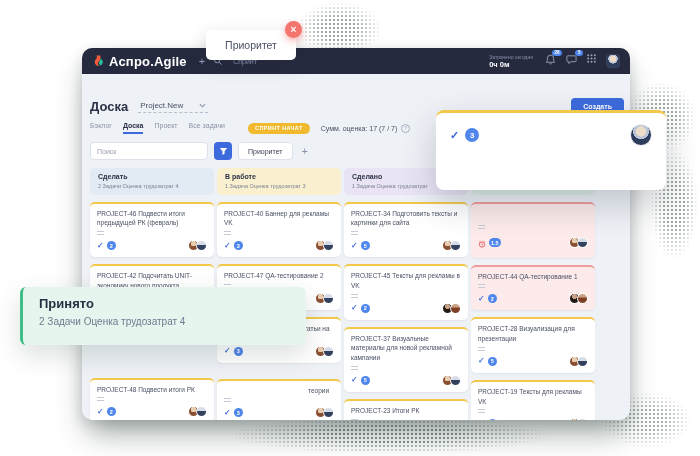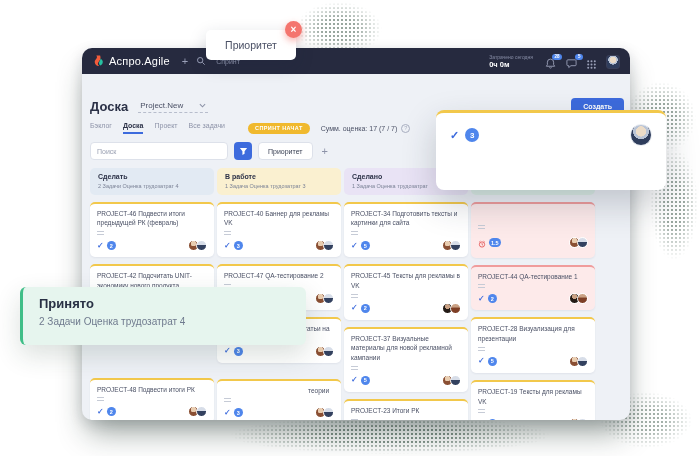--- a/index.html
+++ b/index.html
@@ -18,25 +18,25 @@
   .sp-e{left:600px;top:392px;width:92px;height:56px;opacity:.45}
 
   
   .window{position:absolute;left:82px;top:48px;width:548px;height:372px;z-index:2;border-radius:10px;
     background:#eef1f6;display:flex;flex-direction:column;overflow:hidden;
     box-shadow:0 18px 30px -6px rgba(18,40,30,.42),0 4px 14px rgba(20,30,50,.14)}
 
   
   .navbar{flex:0 0 26px;background:#262a3f;display:flex;align-items:center;gap:8px;padding:0 10px}
   .logo{display:flex;align-items:center;gap:4px}
-  .logo-name{color:#fff;font-size:11px;font-weight:normal;letter-spacing:.2px}
+  .logo-name{color:#fff;font-size:13px;font-weight:bold;letter-spacing:.2px}
   .nav-plus{color:#9aa0b8;font-size:11px;line-height:1;margin-left:4px}
   .nav-ic{display:flex;align-items:center;color:#9aa0b8}
   .nav-menu-item{color:#8f95ac;font-size:7px;margin-left:2px;white-space:nowrap}
-  .nav-right{margin-left:auto;display:flex;align-items:flex-end;gap:10px}
+  .nav-right{margin-left:auto;display:flex;align-items:flex-start;gap:10px}
   .time{line-height:1.2;margin-right:2px}
   .time-label{font-size:5px;color:#878da6}
   .time-value{font-size:7.5px;color:#fff;font-weight:bold}
   .ic-wrap{position:relative;display:flex}
   .nav-badge{position:absolute;top:-4px;right:-6px;background:#4f86ec;color:#fff;font-size:4.5px;
     border-radius:5px;padding:1px 2.5px;line-height:1;font-weight:bold}
   .nav-avatar{width:14px;height:14px;border-radius:3px;border:1px solid #3a3f58;
     background:radial-gradient(circle at 50% 32%,#ecdcc8 0 30%,#b9c4d6 31% 46%,#2f3d5c 47%)}
 
   
@@ -49,21 +49,21 @@
     padding:5px 12px;border-radius:4px}
   .tabs-row{display:flex;align-items:center;gap:11px;margin-bottom:8px}
   .tab{font-size:7px;color:#8d93a8;padding-bottom:3px;border-bottom:2px solid transparent}
   .tab.active{color:#2b3147;font-weight:bold;border-bottom-color:#3d6bdd}
   .sprint-pill{margin-left:12px;background:#f0b92e;color:#fff;font-size:5.5px;font-weight:bold;
     padding:2.5px 7px;border-radius:8px;letter-spacing:.4px}
   .summary{font-size:7px;color:#4a5065;display:flex;align-items:center;gap:4px}
   .info-ic{width:9px;height:9px;border:1px solid #a8aec0;border-radius:50%;color:#a8aec0;font-size:5.5px;
     display:flex;align-items:center;justify-content:center}
   .filter-row{display:flex;align-items:center;gap:6px;margin-bottom:8px}
-  .search-box{width:138px;height:18px;background:#fff;border:1px solid #dde1ea;border-radius:4px;
+  .search-box{width:118px;height:18px;background:#fff;border:1px solid #dde1ea;border-radius:4px;
     font-size:7px;padding:0 6px;color:#3a4154;font-family:"Liberation Sans",sans-serif}
   .search-box::placeholder{color:#9aa0b2}
   .funnel-btn{width:18px;height:18px;background:#3d6bdd;border:none;border-radius:4px;
     display:flex;align-items:center;justify-content:center}
   .chip{height:18px;background:#fff;border:1px solid #dde1ea;border-radius:4px;font-size:7px;
     color:#3a4154;display:flex;align-items:center;padding:0 9px}
   .add-btn{color:#8d93a8;font-size:11px;line-height:1;margin-left:3px}
 
   
   .columns{display:flex;gap:3px;align-items:flex-start}

